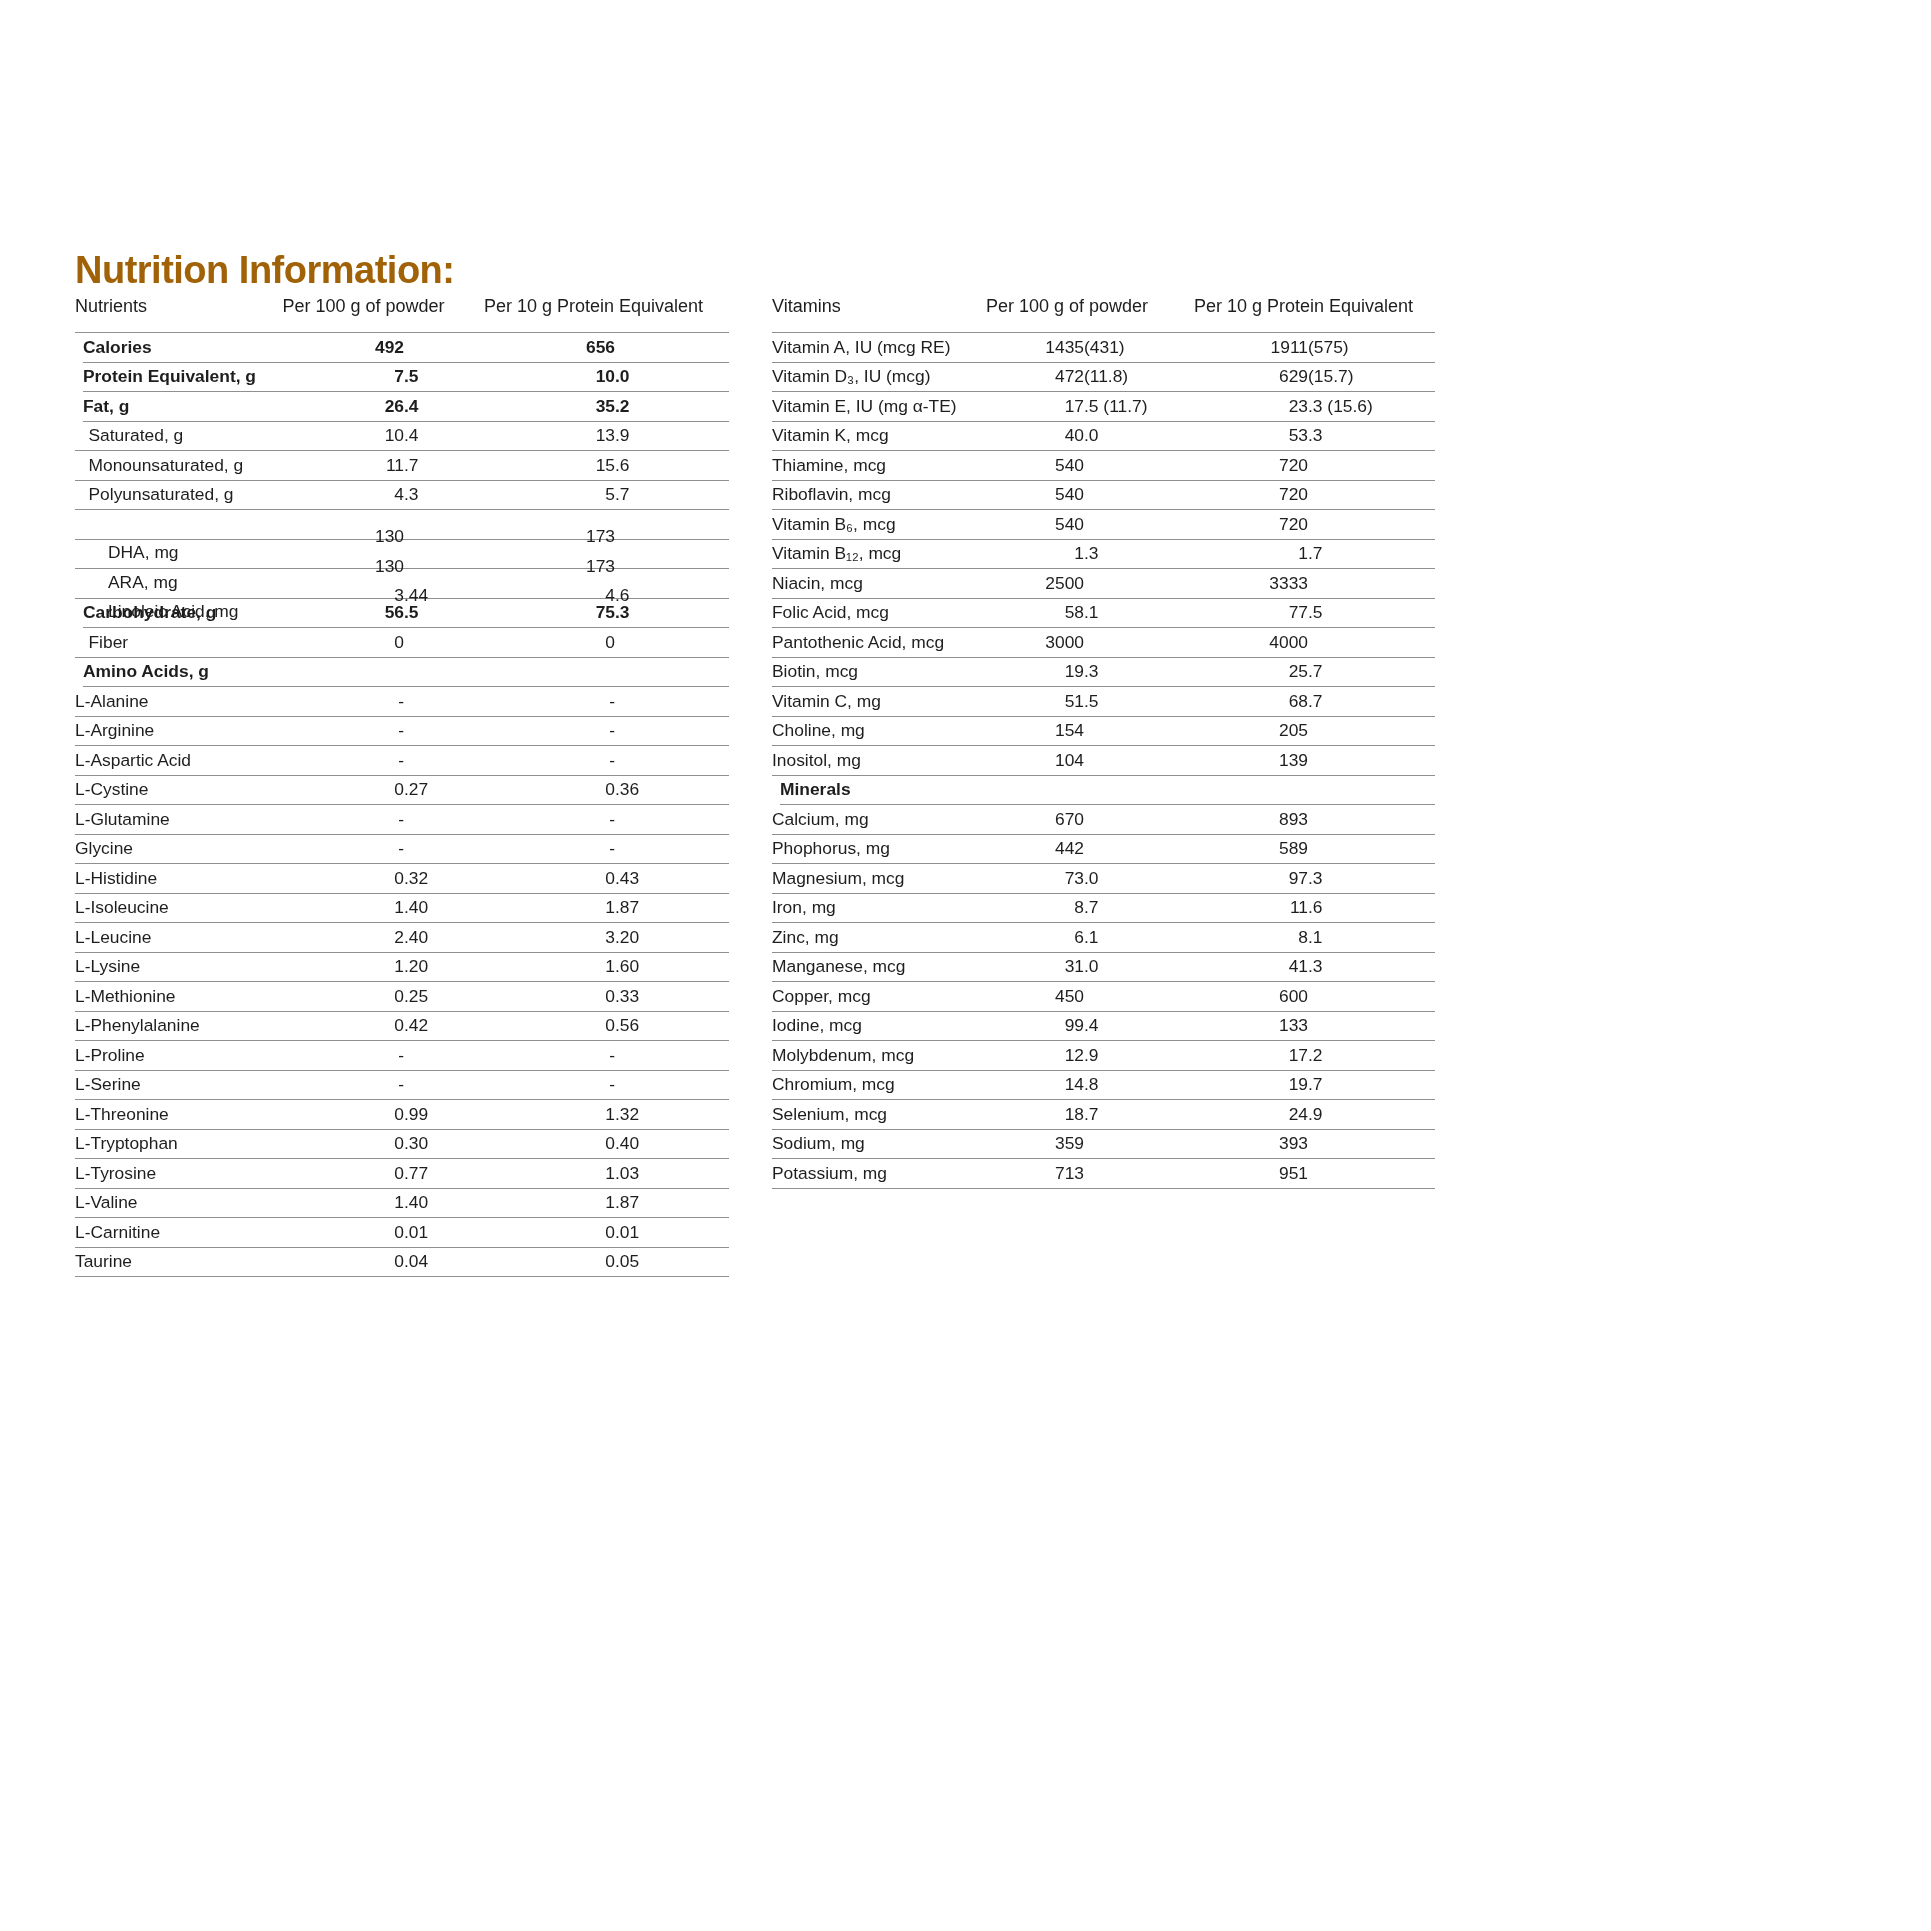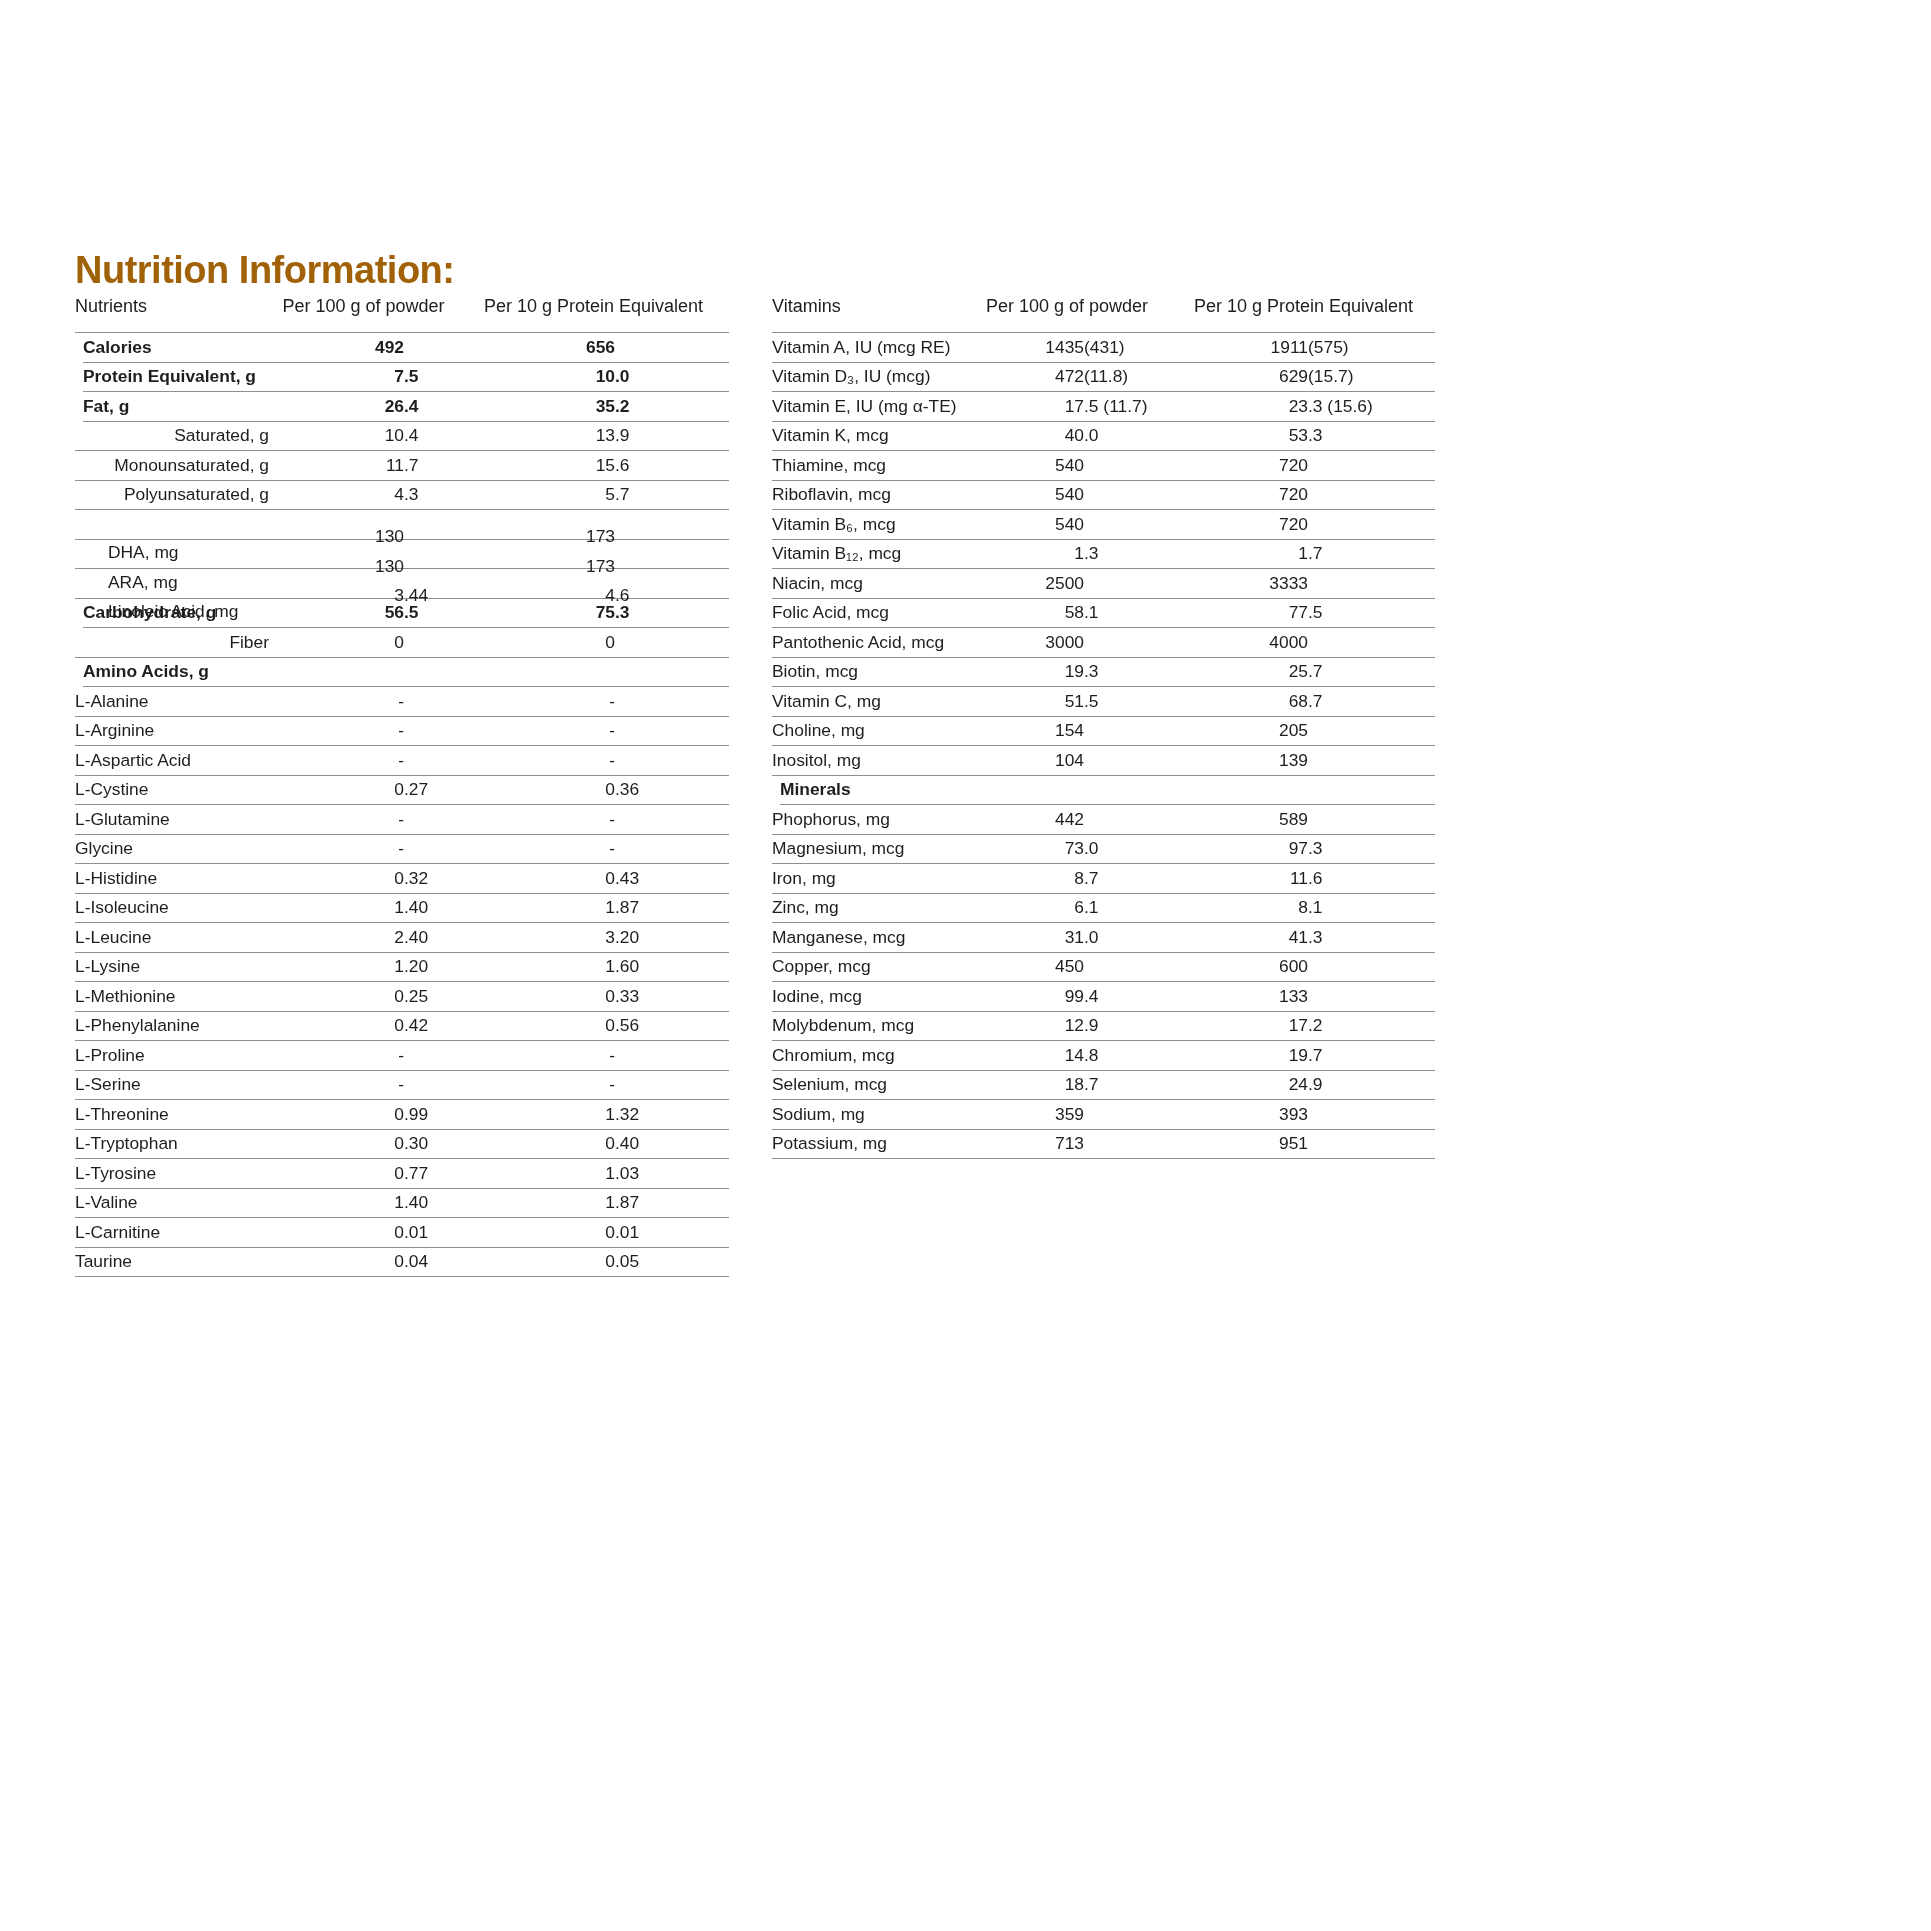--- a/index.html
+++ b/index.html
@@ -43,21 +43,21 @@
     height:29.5px;
     box-sizing:border-box;
     border-bottom:1px solid #8f8f8f;
     font-size:17.4px;
     white-space:nowrap;
   }
   .table-left .row{grid-template-columns:1fr 135px 54px 157px 114px;}
   .table-right .row{grid-template-columns:1fr 121px 89px 135px 127px;}
   .row.bold{font-weight:bold;margin-left:8px;}
   .row .lbl{overflow:visible;}
-  .row.ind1 .lbl{padding-left:13.5px;text-align:right;}
+  .row.ind1 .lbl{padding-left:13.5px;}
   .row.ind2 .lbl{padding-left:33px;margin-top:32px;}
   .ip{text-align:right;}
   .fp{text-align:left;}
 </style>
 </head>
 <body>
 
 <h1 class="page-title">Nutrition Information:</h1>
 
 <div class="ntable table-left">
@@ -407,20 +407,27 @@
         <div class="fp c2"></div>
       </div>
       <div class="row bold">
         <div class="lbl">Minerals</div>
         <div class="ip c1"></div>
         <div class="fp c1"></div>
         <div class="ip c2"></div>
         <div class="fp c2"></div>
       </div>
       <div class="row">
+        <div class="lbl">Calcium, mg</div>
+        <div class="ip c1">670</div>
+        <div class="fp c1"></div>
+        <div class="ip c2">893</div>
+        <div class="fp c2"></div>
+      </div>
+      <div class="row">
         <div class="lbl">Phophorus, mg</div>
         <div class="ip c1">442</div>
         <div class="fp c1"></div>
         <div class="ip c2">589</div>
         <div class="fp c2"></div>
       </div>
       <div class="row">
         <div class="lbl">Magnesium, mcg</div>
         <div class="ip c1">73</div>
         <div class="fp c1">.0</div>

